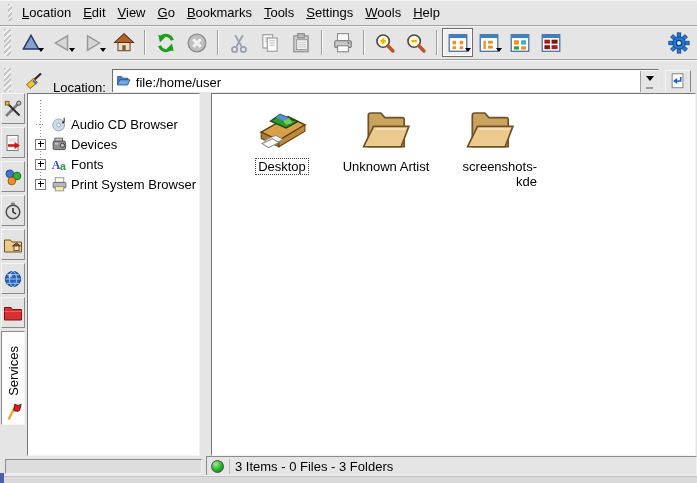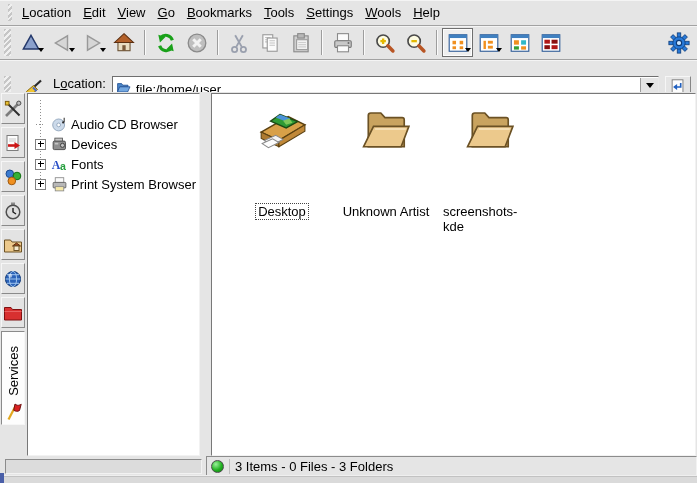--- a/index.html
+++ b/index.html
@@ -26,21 +26,21 @@
     background:repeating-linear-gradient(135deg,#c6c6c6 0 2px,#f0f0f0 2px 4px);}
   .tbtn{position:relative;width:31px;height:29px;border:1px solid transparent;
     background:transparent;display:inline-flex;align-items:center;justify-content:center;padding:0;}
   .tbtn.active{border-color:#6f6f6f;background:#efefef;box-shadow:0 0 0 1px #fdfdfd inset;}
   .tsep{width:1px;height:25px;background:#9d9d9d;box-shadow:1px 0 0 #fafafa;margin:0 5px;}
   .tspacer{flex:1;}
   .ddmark{position:absolute;right:1px;bottom:1px;width:0;height:0;
     border:3px solid transparent;border-top:4px solid #000;}
 
   
-  .locbar{height:31px;display:flex;align-items:flex-start;gap:6px;padding:16px 6px 0 3px;
+  .locbar{height:31px;display:flex;align-items:flex-end;gap:6px;padding:4px 6px 0 3px;
     border-bottom:1px solid #a2a2a2;box-shadow:0 1px 0 #f4f4f4 inset;}
   .clear-btn{width:26px;height:26px;border:1px solid transparent;background:transparent;
     display:inline-flex;align-items:center;justify-content:center;padding:0;}
   .loclabel{white-space:nowrap;}
   .combo{flex:1;height:24px;background:#fff;display:flex;align-items:center;gap:4px;
     border:1px solid;border-color:#6f6f6f #e9e9e9 #e9e9e9 #6f6f6f;padding:0 0 0 3px;}
   .combo-text{flex:1;white-space:nowrap;overflow:hidden;}
   .combo-arrow{width:17px;height:22px;display:flex;flex-direction:column;align-items:center;
     justify-content:center;gap:2px;background:#e5e5e5;
     border-left:1px solid #9d9d9d;}
@@ -73,21 +73,21 @@
   .plusbox{width:9px;height:9px;background:#fff;border:1px solid #828282;position:relative;z-index:1;}
   .plusbox:before{content:"";position:absolute;left:1.5px;top:3.5px;width:6px;height:1px;background:#000;}
   .plusbox:after{content:"";position:absolute;left:4px;top:1px;width:1px;height:6px;background:#000;}
   .tlabel{white-space:nowrap;}
 
   .splitter{width:11px;background:#e5e5e5;}
   .mainview{flex:1;background:#fff;margin:1px 1px 0 0;
     border:1px solid;border-color:#787878 #f2f2f2 #f2f2f2 #787878;
     display:flex;align-items:flex-start;padding:10px 0 0 20px;gap:4px;}
   .fitem{width:100px;display:flex;flex-direction:column;align-items:center;gap:4px;}
-  .flabel{text-align:left;line-height:15px;padding:0 2px;border:1px dotted transparent;max-width:96px;margin-top:45px;}
+  .flabel{text-align:right;line-height:15px;padding:0 2px;border:1px dotted transparent;max-width:96px;}
   .fitem.focused .flabel{border-color:#444;}
 
   
   .statusrow{position:absolute;left:0;top:456px;right:0;height:21px;display:flex;
     background:#e5e5e5;align-items:center;}
   .status-left{width:206px;height:100%;display:flex;align-items:center;padding:0 4px 0 5px;
     box-sizing:border-box;}
   .progress{flex:1;height:13px;background:#dcdcdc;
     border:1px solid;border-color:#8c8c8c #f2f2f2 #f2f2f2 #8c8c8c;}
   .status-main{flex:1;height:19px;margin-right:0;display:flex;align-items:center;gap:5px;

